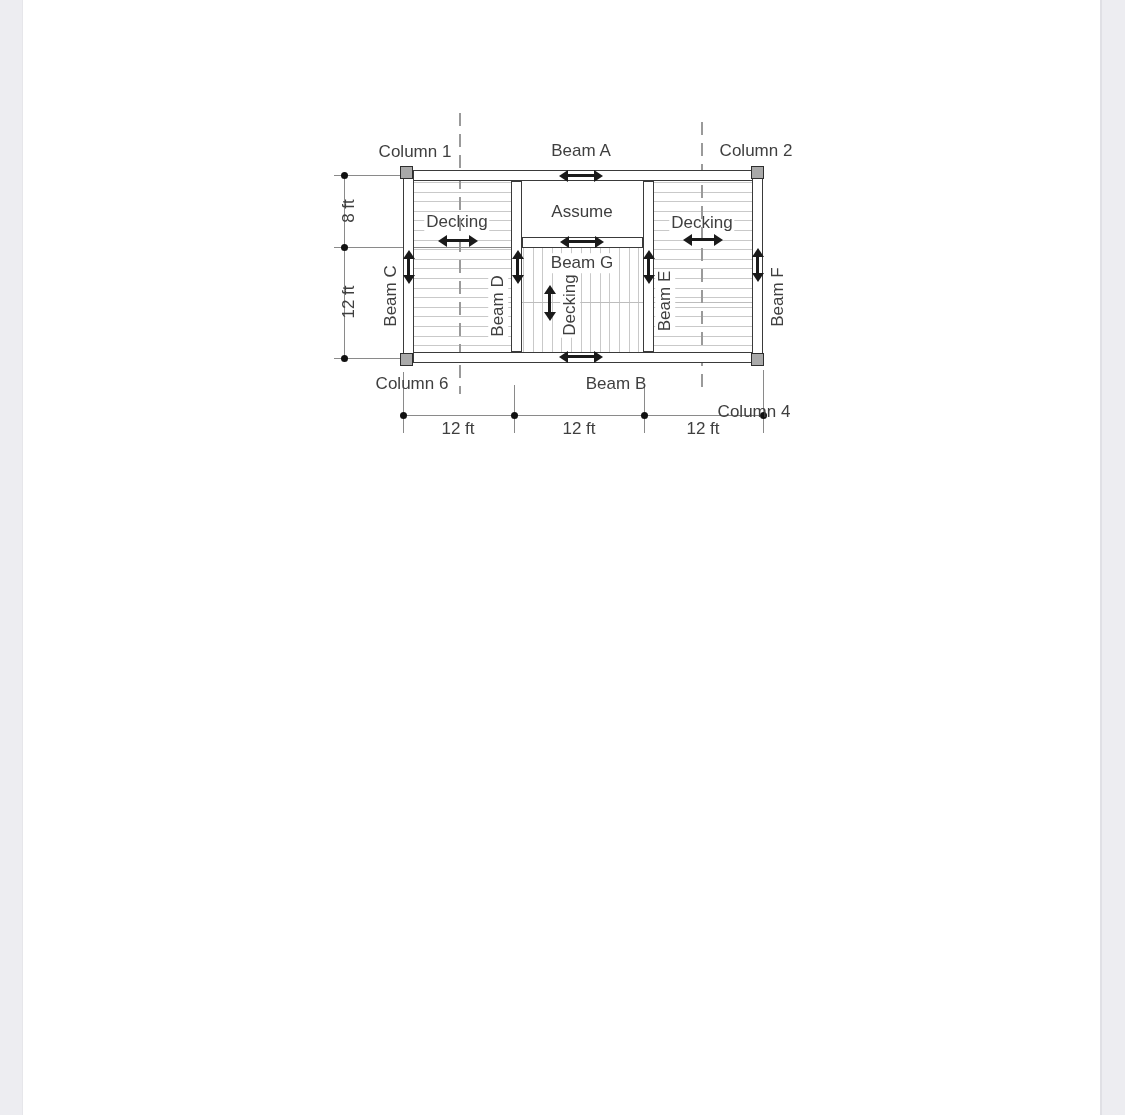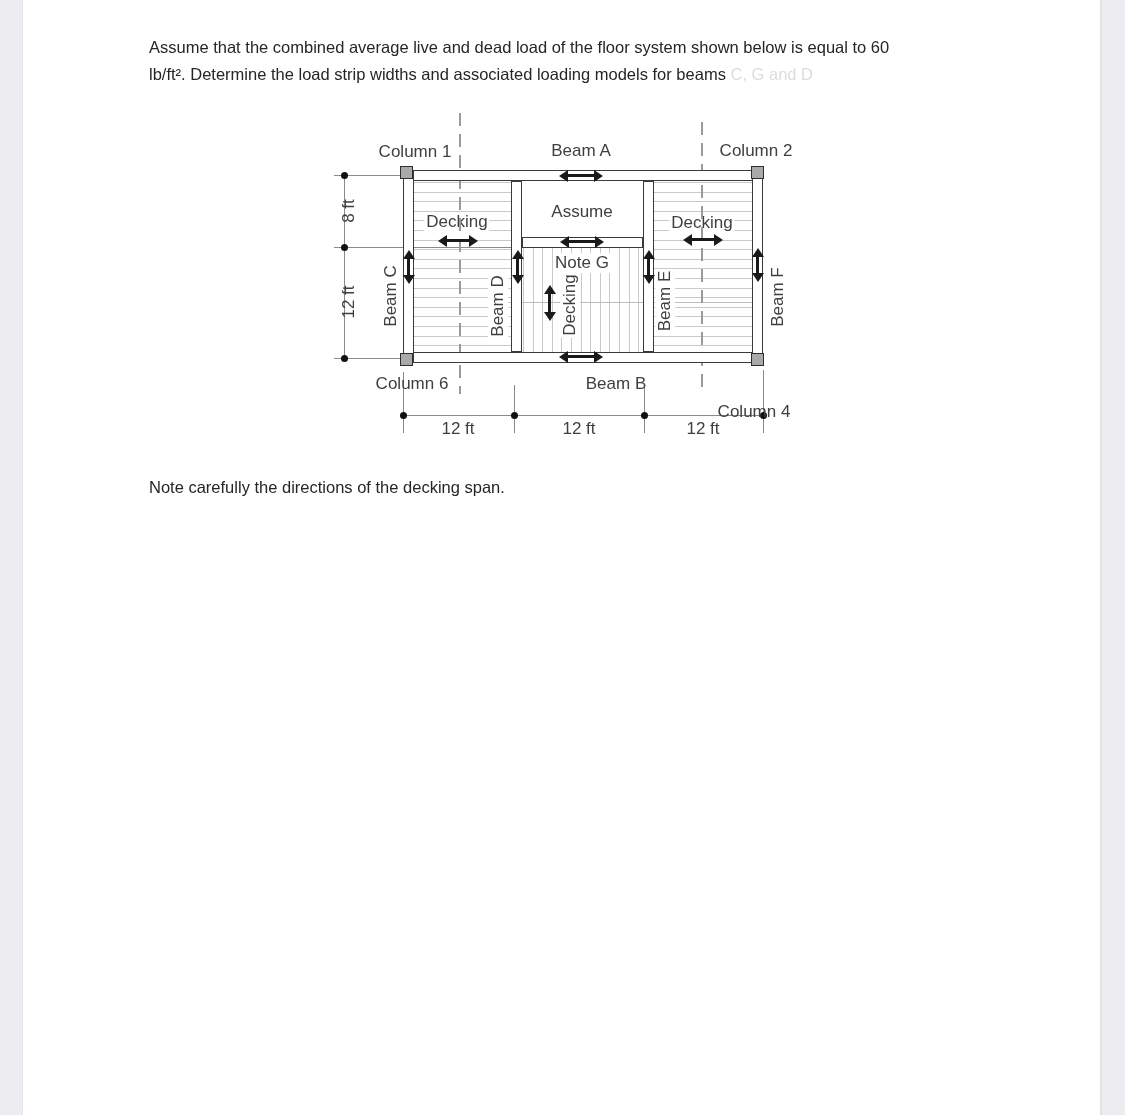--- a/index.html
+++ b/index.html
@@ -52,27 +52,20 @@
   .arrv::before { content:""; position:absolute; top:-9px; left:-4.5px;
                   border-left:6px solid transparent; border-right:6px solid transparent; border-bottom:9px solid #1a1a1a; }
   .arrv::after  { content:""; position:absolute; bottom:-9px; left:-4.5px;
                   border-left:6px solid transparent; border-right:6px solid transparent; border-top:9px solid #1a1a1a; }
 </style>
 </head>
 <body>
 
 <div class="page">
 
-  <div class="ptext" style="top:34px;">
-    <span>Assume that the combined average live and dead load of the floor system shown below is equal to 60</span>
-  </div>
-  <div class="ptext" style="top:61px;">
-    <span>lb/ft². Determine the load strip widths and associated loading models for beams</span>
-    <span class="ghost">C, G and D</span>
-  </div>
 
   <div>
 
     <div class="dashv" style="left:436px; top:113px; height:281px;"></div>
     <div class="dashv" style="left:678px; top:122px; height:272px;"></div>
 
     <div class="deck deck-h" style="left:391px; top:182px; width:97px;  height:170px;"></div>
     <div class="deck deck-h" style="left:631px; top:182px; width:98px;  height:170px;"></div>
     <div class="deck deck-v" style="left:500px; top:248px; width:120px; height:104px;"></div>
 
@@ -124,27 +117,26 @@
     <div class="arrv" style="left:624px; top:259px; height:16px;"></div>
     <div class="arrv" style="left:733px; top:257px; height:16px;"></div>
     <div class="arrv" style="left:525px; top:294px; height:18px;"></div>
 
     <div class="lbl" style="left:392px; top:152px;">Column 1</div>
     <div class="lbl" style="left:558px; top:151px;">Beam A</div>
     <div class="lbl" style="left:733px; top:151px;">Column 2</div>
     <div class="lbl bg" style="left:434px; top:222px;">Decking</div>
     <div class="lbl" style="left:559px; top:212px;">Assume</div>
     <div class="lbl bg" style="left:679px; top:223px;">Decking</div>
-    <div class="lbl bg" style="left:559px; top:263px; z-index:9;">Note G</div>
+    <div class="lbl bg" style="left:559px; top:263px; z-index:9;">Beam G</div>
     <div class="lbl rot bg" style="left:547px; top:305px; z-index:9;">Decking</div>
     <div class="lbl rot" style="left:368px; top:296px;">Beam C</div>
     <div class="lbl rot bg" style="left:475px; top:306px;">Beam D</div>
     <div class="lbl rot bg" style="left:642px; top:301px;">Beam E</div>
     <div class="lbl rot" style="left:755px; top:297px;">Beam F</div>
     <div class="lbl" style="left:389px; top:384px;">Column 6</div>
     <div class="lbl" style="left:558px; top:384px;margin-left:35px;">Beam B</div>
     <div class="lbl" style="left:731px; top:384px;margin-top:28px;">Column 4</div>
 
   </div>
 
-  <div class="ptext" style="top:474px;">Note carefully the directions of the decking span.</div>
 
 </div>
 
 </body></html>

